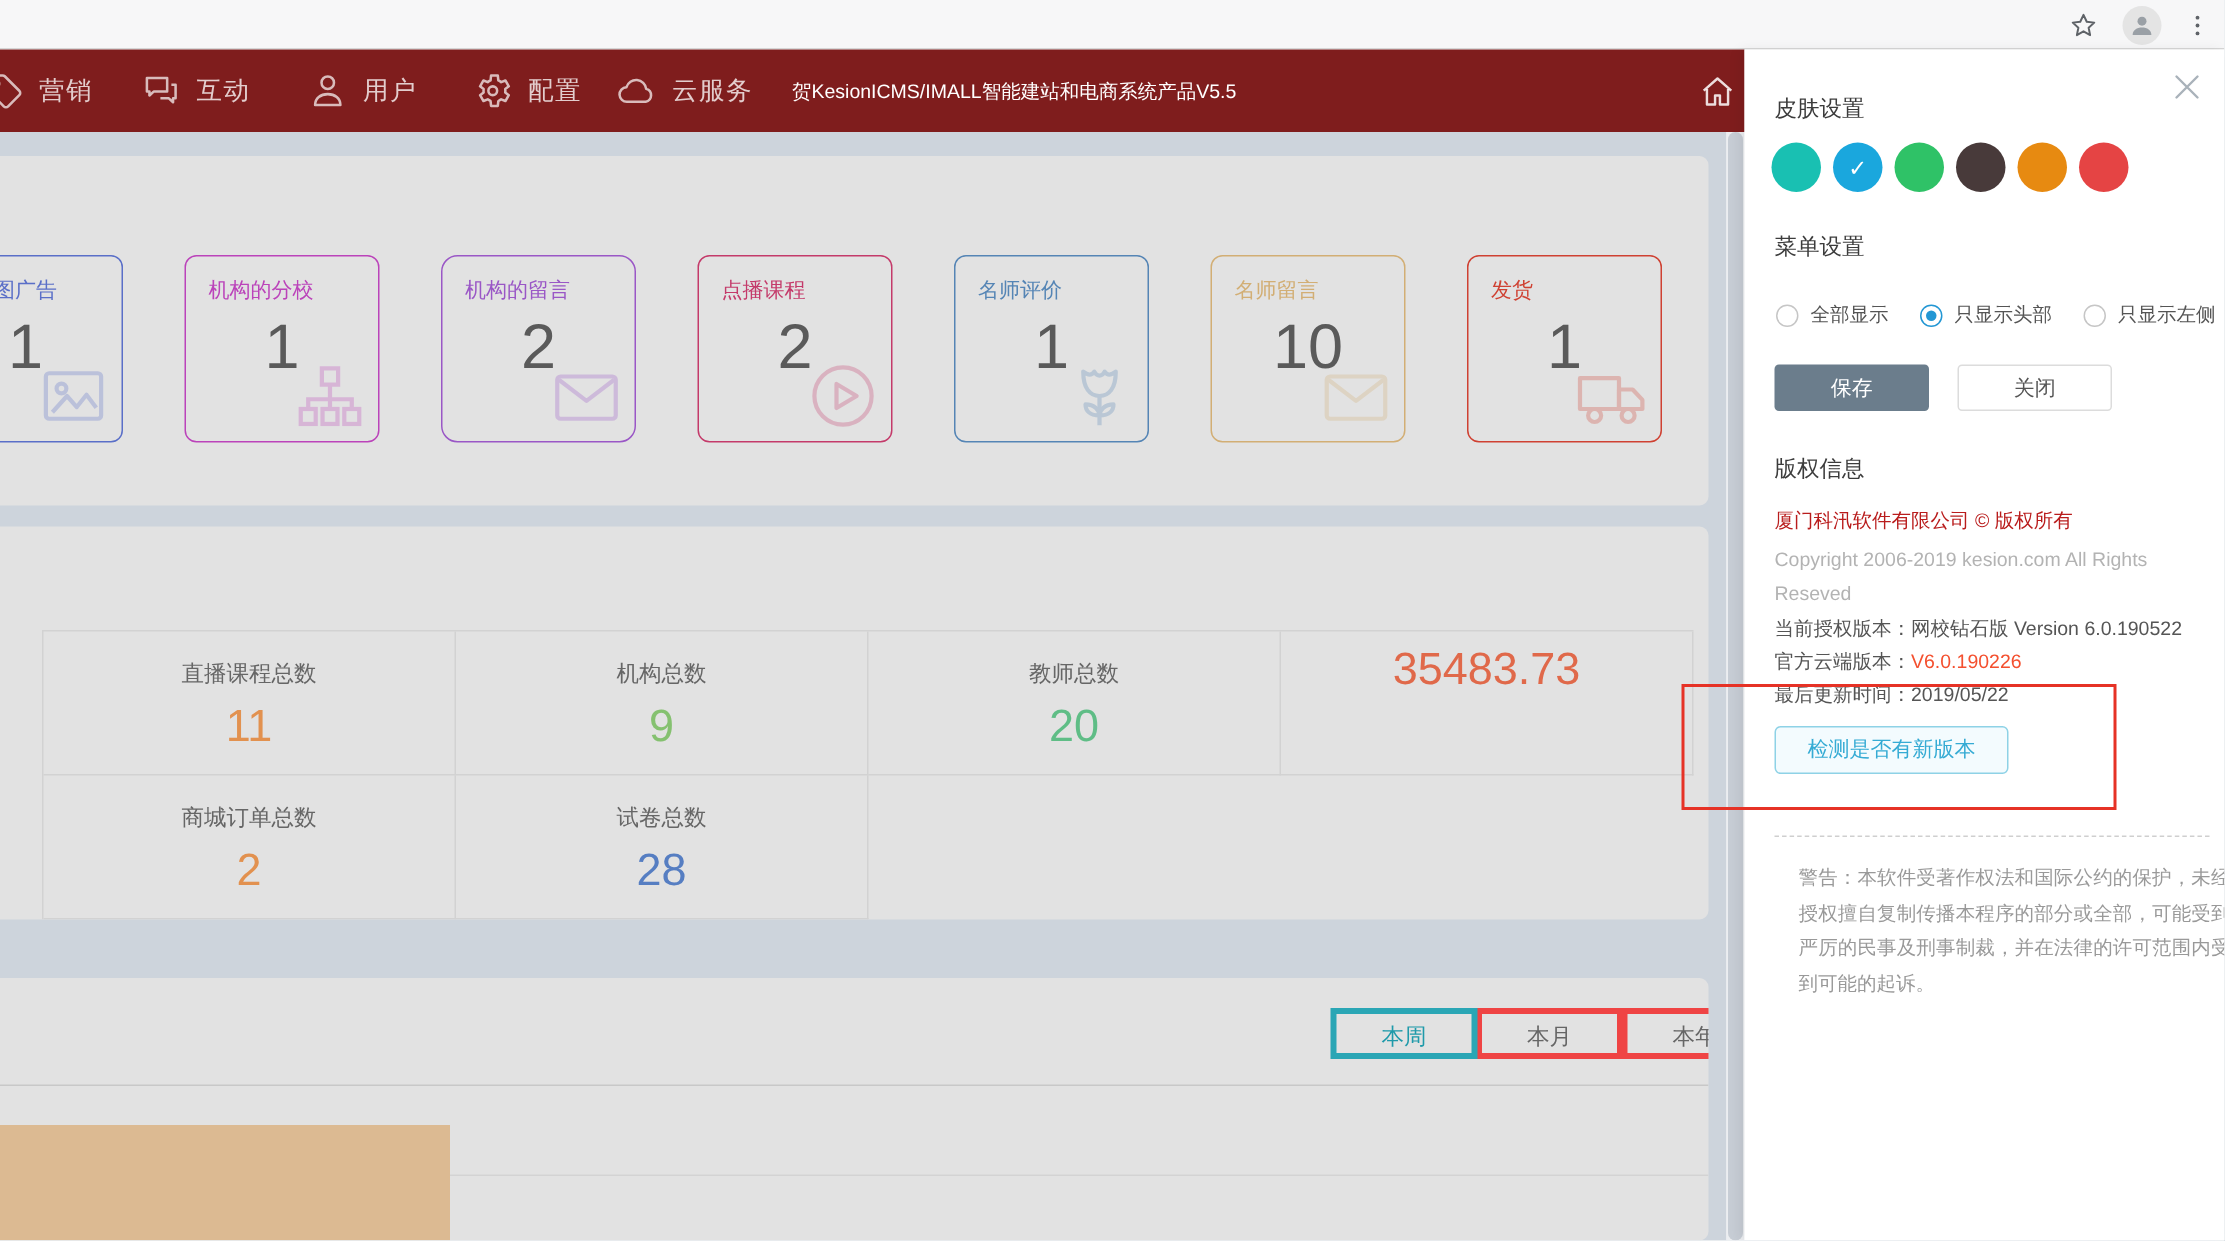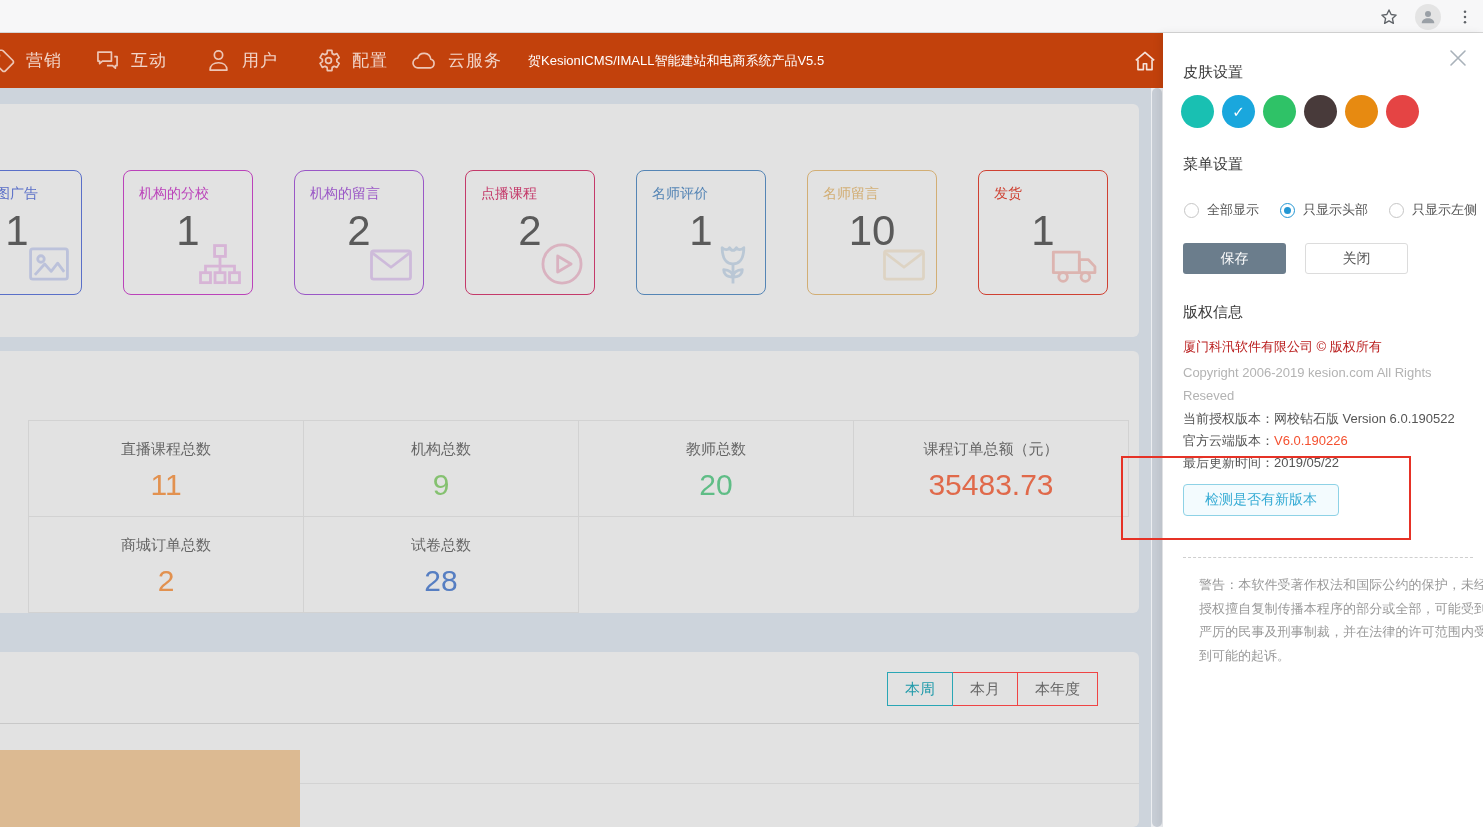--- a/index.html
+++ b/index.html
@@ -8,21 +8,21 @@
   #stage { position:relative; width:1483px; height:827px; overflow:hidden; background:#fff; }
 
   
   #browser-bar { position:absolute; left:0; top:0; width:1483px; height:33px; background:#f7f7f8; border-bottom:1px solid #d6d6d6; }
   #browser-bar .b-ico { position:absolute; top:4px; width:26px; height:26px; display:flex; align-items:center; justify-content:center; }
   #star-ico { left:1376px; }
   #avatar-ico { left:1415px; background:#e4e4e4; border-radius:50%; }
   #kebab-ico { left:1452px; }
 
   
-  #navbar { position:absolute; left:0; top:33px; width:1163px; height:55px; background:#c2410c; overflow:hidden; }
+  #navbar { position:absolute; left:0; top:33px; width:1163px; height:55px; background:#7f1d1d; overflow:hidden; }
   .nav-item { position:absolute; top:0; height:55px; display:flex; align-items:center; gap:10px; cursor:pointer; }
   .nav-item .ico svg { width:27px; height:27px; display:block; }
   .nav-label { font-size:17px; color:rgba(255,255,255,.78); letter-spacing:1px; white-space:nowrap; }
   .nav-item:nth-child(1){ left:-11px; }
   .nav-item:nth-child(2){ left:94px; }
   .nav-item:nth-child(3){ left:205px; }
   .nav-item:nth-child(4){ left:315px; }
   .nav-item:nth-child(5){ left:411px; }
   #nav-title { position:absolute; left:528px; top:0; height:55px; line-height:55px; color:#ffffff; font-size:13px; white-space:nowrap; }
   #home-btn { position:absolute; left:1132px; top:15px; width:26px; height:26px; cursor:pointer; }
@@ -42,21 +42,21 @@
   .card-ico svg { width:52px; height:52px; display:block; }
 
   
   #stats-table { position:absolute; left:28px; top:69px; display:grid; grid-template-columns:repeat(4,275px); grid-auto-rows:96px; border-top:1px solid #d2d2d2; border-left:1px solid #d2d2d2; }
   .stat-cell { border-right:1px solid #d2d2d2; border-bottom:1px solid #d2d2d2; text-align:center; }
   .stat-label { margin-top:19px; font-size:15px; color:#666; }
   .stat-value { margin-top:9px; font-size:30px; }
 
   
   #tab-group { position:absolute; left:888px; top:20px; display:flex; }
-  .tab { height:34px; line-height:32px; padding:0 17px; border:1px solid #ef4444; margin-left:-1px; font-size:15px; color:#666; text-align:center; cursor:pointer; background:transparent; white-space:nowrap; }
+  .tab { height:34px; line-height:32px; padding:0 30px; border:4px solid #ef4444; margin-left:-1px; font-size:15px; color:#666; text-align:center; cursor:pointer; background:transparent; white-space:nowrap; }
   .tab.selected { border-color:#2aa6b5; color:#1f9aaa; position:relative; z-index:1; }
   #chart-divider { position:absolute; left:0; top:71px; width:1139px; border-top:1px solid #c8c8c8; }
   #chart-gridline { position:absolute; left:0; top:131px; width:1139px; border-top:1px solid #d3d3d3; }
   #chart-bar { position:absolute; left:0; top:98px; width:300px; height:77px; background:#dcba92; }
 
   
   #page-scrollbar { position:absolute; left:1151px; top:88px; width:12px; height:739px; background:#eceef1; }
   #page-scrollbar .thumb { position:absolute; left:1px; top:0; width:10px; height:739px; background:#c7cdd5; border-radius:5px; }
 
   
@@ -264,21 +264,20 @@
           </div>
           <div class="stat-cell">
             <div class="stat-label">机构总数</div>
             <div class="stat-value" style="color: rgb(133, 193, 112);">9</div>
           </div>
           <div class="stat-cell">
             <div class="stat-label">教师总数</div>
             <div class="stat-value" style="color: rgb(95, 189, 134);">20</div>
           </div>
           <div class="stat-cell">
-            <div class="stat-label">课程订单总额（元）</div>
             <div class="stat-value" style="color: rgb(224, 105, 74);">35483.73</div>
           </div>
           <div class="stat-cell">
             <div class="stat-label">商城订单总数</div>
             <div class="stat-value" style="color: rgb(226, 145, 79);">2</div>
           </div>
           <div class="stat-cell">
             <div class="stat-label">试卷总数</div>
             <div class="stat-value" style="color: rgb(86, 126, 194);">28</div>
           </div>

